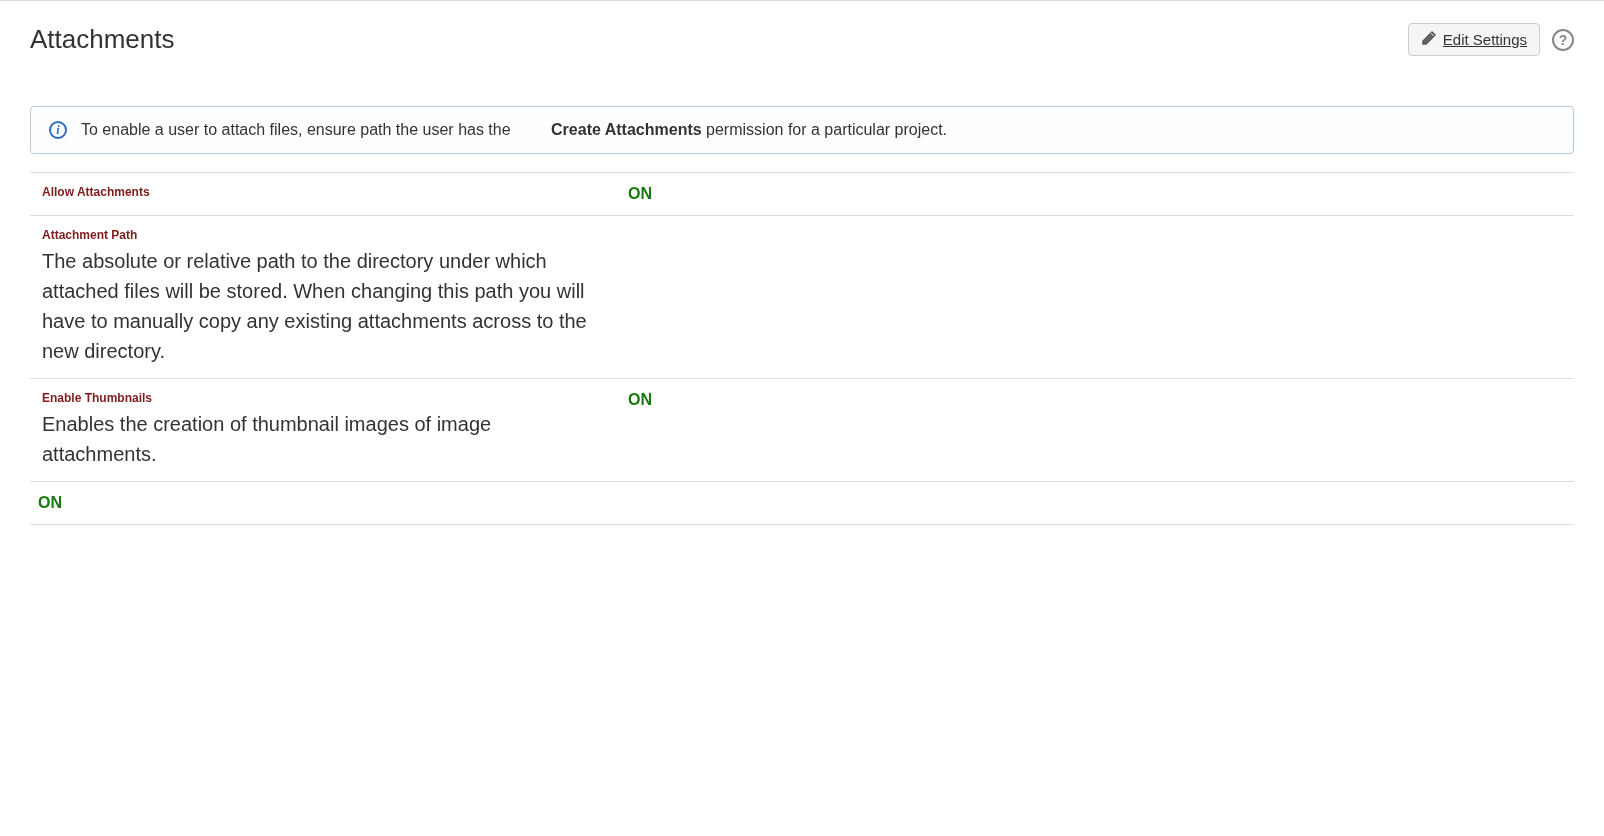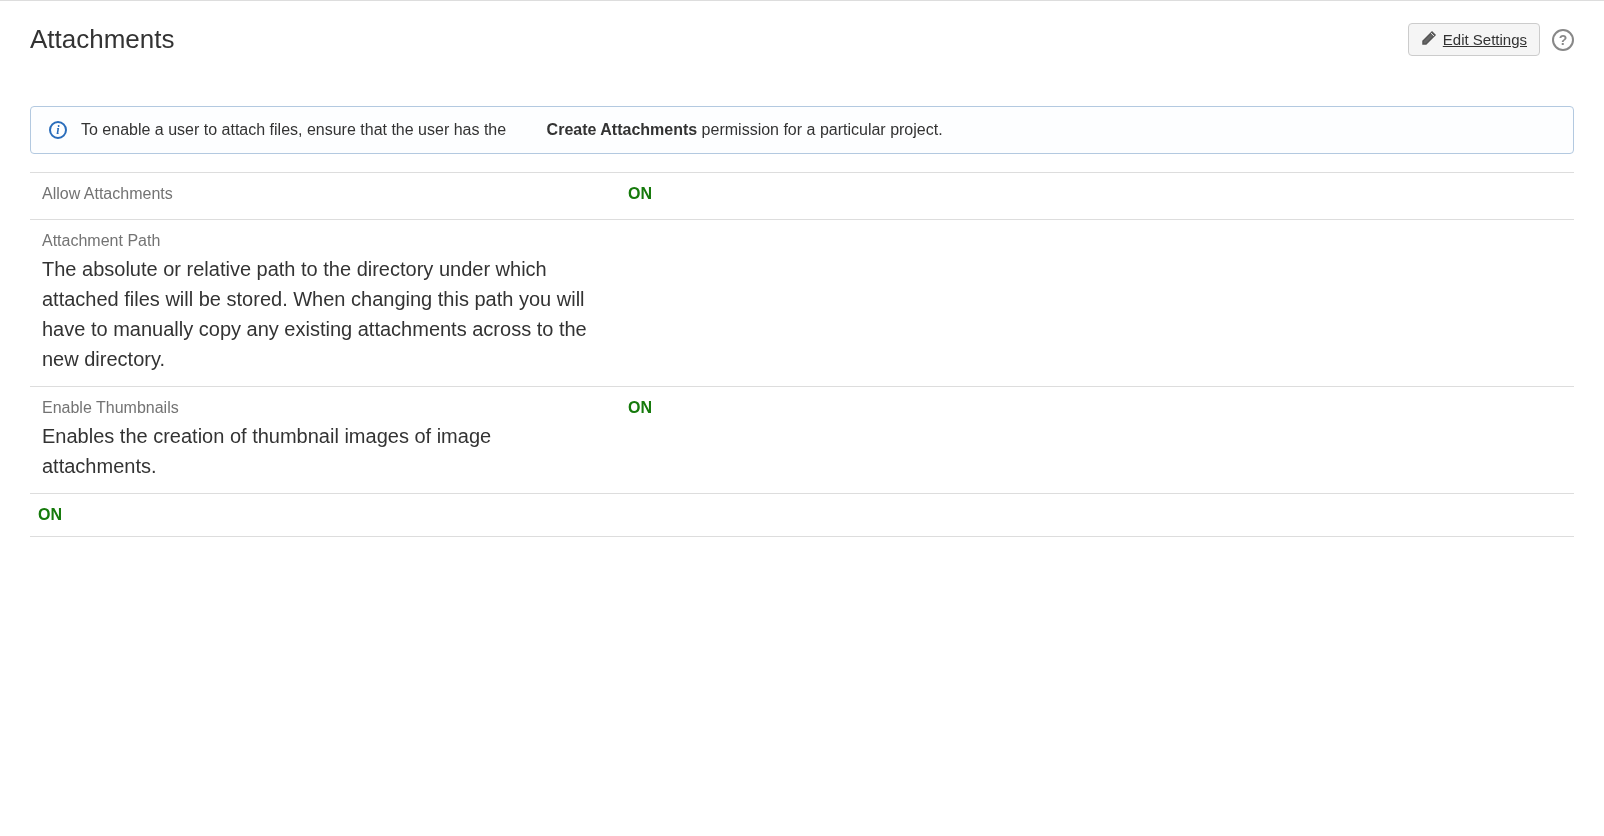--- a/index.html
+++ b/index.html
@@ -106,23 +106,23 @@
       padding: 12px 12px 12px 12px;
       flex-shrink: 0;
     }
     .settings-value-col {
       flex: 1;
       padding: 12px 12px 12px 8px;
       font-size: 16px;
       color: #333;
     }
     .setting-title {
-      font-size: 16px;
-      font-weight: normal;
-      color: #737373;
+      font-size: 12px;
+      font-weight: bold;
+      color: #7f1d1d;
       margin-bottom: 4px;
     }
     .setting-description {
       font-size: 20px;
       color: #333;
       line-height: 1.5;
     }
     .value-on {
       color: #167a0c;
       font-weight: bold;
@@ -154,21 +154,21 @@
         </span>
         <span>Edit Settings</span>
       </button>
       <span class="help-icon">?</span>
     </div>
   </div>
 
   <div class="info-banner">
     <span class="info-icon">i</span>
     <span>
-      <span>To enable a user to attach files, ensure that the user has the </span><span class="bold">Create Attachments</span><span> permission for a particular project.</span>
+      <span>To enable a user to attach files, ensure path the user has the </span><span class="bold">Create Attachments</span><span> permission for a particular project.</span>
     </span>
   </div>
 
   <div class="settings-table">
 
     <div class="settings-row">
       <div class="settings-label-col">
         <div class="setting-title">Allow Attachments</div>
       </div>
       <div class="settings-value-col">

